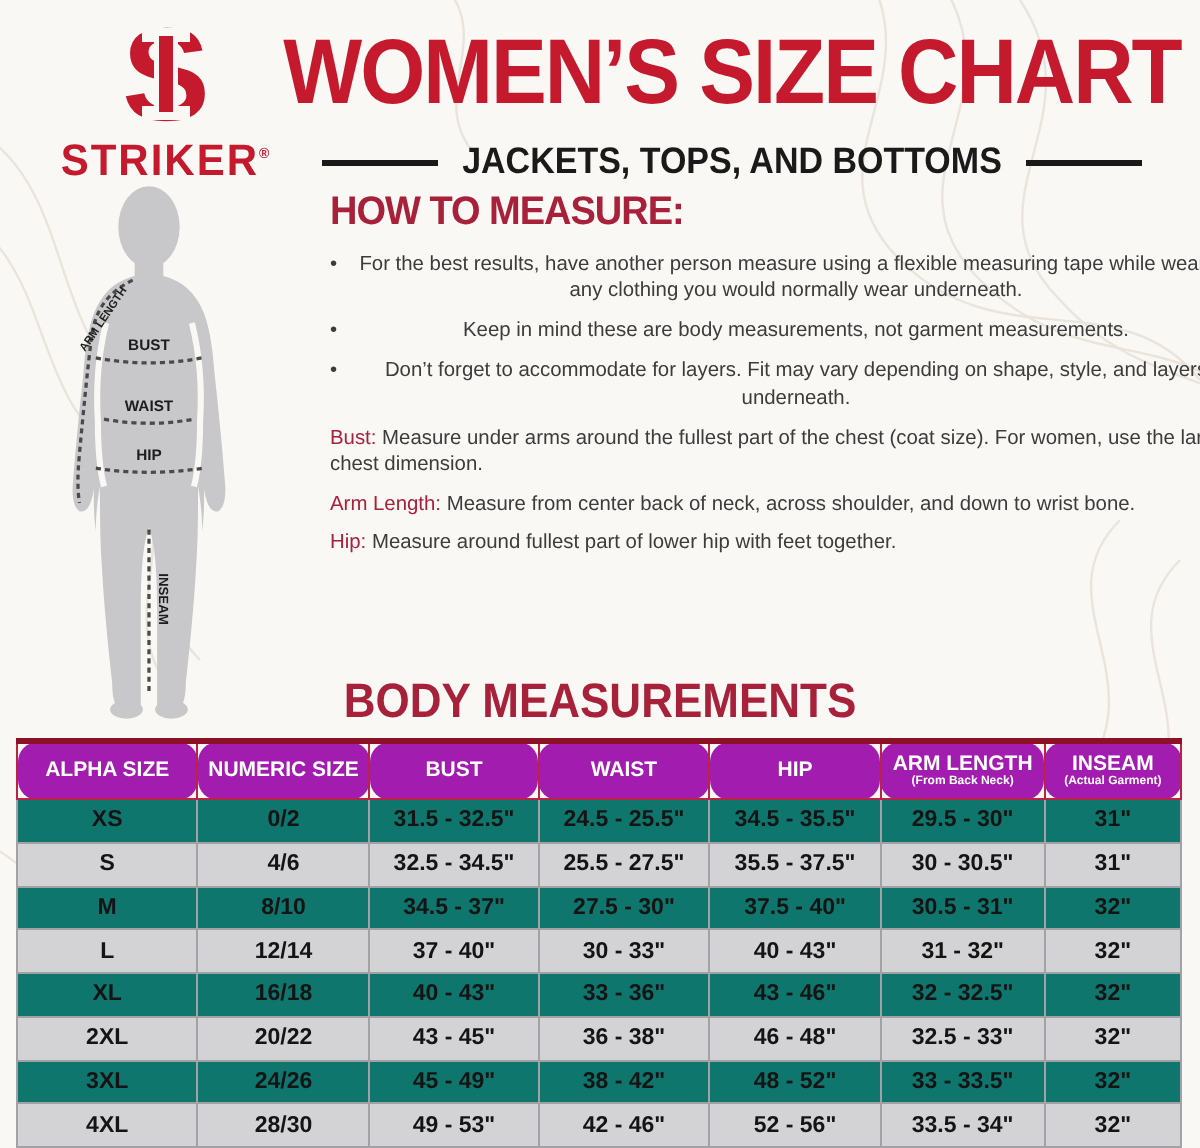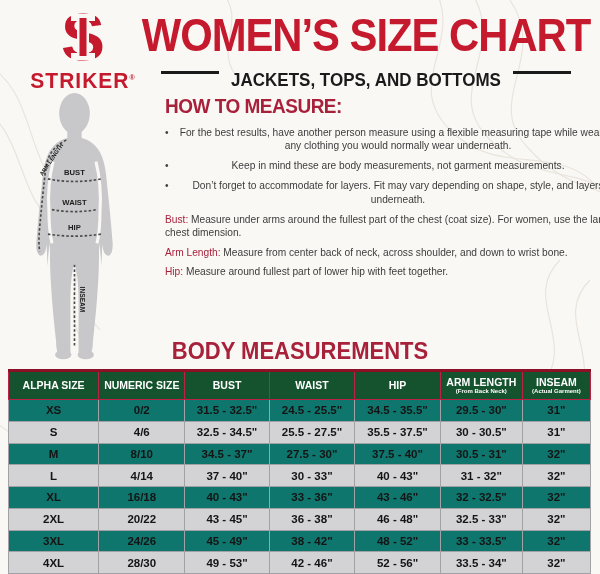--- a/index.html
+++ b/index.html
@@ -13,21 +13,21 @@
   
   .logo-block { position:absolute; left:28px; top:6px; width:110px; text-align:center; }
   .logo-mark { width:78px; height:62px; margin:0 auto; display:block; }
   .logo-word { color:#c5192d; font-weight:bold; font-size:21px; letter-spacing:1px;
                transform:scaleY(1.05); margin-top:1px; }
   .logo-word sup { font-size:7px; }
 
   .title-block { position:absolute; left:140px; top:10px; width:452px; text-align:center; }
   .main-title { color:#c5192d; font-weight:bold; font-size:41px; letter-spacing:-1px;
                 transform:scale(1.02,1.12); transform-origin:center top; white-space:nowrap; }
-  .subtitle-row { margin-top:14px; display:flex; justify-content:center; gap:12px; }
+  .subtitle-row { margin-top:14px; display:flex; align-items:center; justify-content:center; gap:12px; }
   .subtitle-row .rule { height:3px; background:#1a1a1a; width:58px; }
   .subtitle { color:#1a1a1a; font-weight:bold; font-size:17px; letter-spacing:0;
               transform:scaleY(1.08); white-space:nowrap; }
 
   
   .figure-wrap { position:absolute; left:16px; top:90px; width:118px; height:278px; }
   .figure-wrap svg { width:100%; height:100%; }
 
   
   .content { position:absolute; left:137px; top:96px; width:456px;margin-left:28px; }
@@ -41,21 +41,21 @@
   .def .term { color:#a8213a; font-weight:normal; }
 
   
   .table-heading { position:absolute; left:0; top:338px; width:600px; text-align:center;
                    color:#a8213a; font-weight:bold; font-size:22px; letter-spacing:0;
                    transform:scaleY(1.1); }
   .size-table { position:absolute; left:8px; top:369px; width:583px; height:205px;
                 border-collapse:collapse; table-layout:fixed; }
   .size-table th, .size-table td { border:1px solid #a2a2a6; text-align:center; vertical-align:middle; }
   .size-table thead tr { height:29px; }
-  .size-table th { background:#14532d; color:#fff; border-color:#b24; border-top:3px solid #8c1127; }
+  .size-table th { background:#a21caf; color:#fff; border-color:#b24; border-top:3px solid #8c1127;border-radius:10px; }
   .th-label { font-size:10.5px; font-weight:bold; line-height:1.05; letter-spacing:0; }
   .th-sub { font-size:6px; font-weight:bold; line-height:1.1; }
   .size-table td { font-size:11.5px; font-weight:bold; color:#141414; background:#0f766e; }
   .size-table tbody tr:nth-child(even) td { background:#d3d3d5; }
 </style>
 </head>
 <body>
 
 <div class="page">
 
@@ -233,21 +233,21 @@
         <td>M</td>
           <td>8/10</td>
           <td>34.5 - 37"</td>
           <td>27.5 - 30"</td>
           <td>37.5 - 40"</td>
           <td>30.5 - 31"</td>
           <td>32"</td>
       </tr>
       <tr>
         <td>L</td>
-          <td>4/14</td>
+          <td>12/14</td>
           <td>37 - 40"</td>
           <td>30 - 33"</td>
           <td>40 - 43"</td>
           <td>31 - 32"</td>
           <td>32"</td>
       </tr>
       <tr>
         <td>XL</td>
           <td>16/18</td>
           <td>40 - 43"</td>

